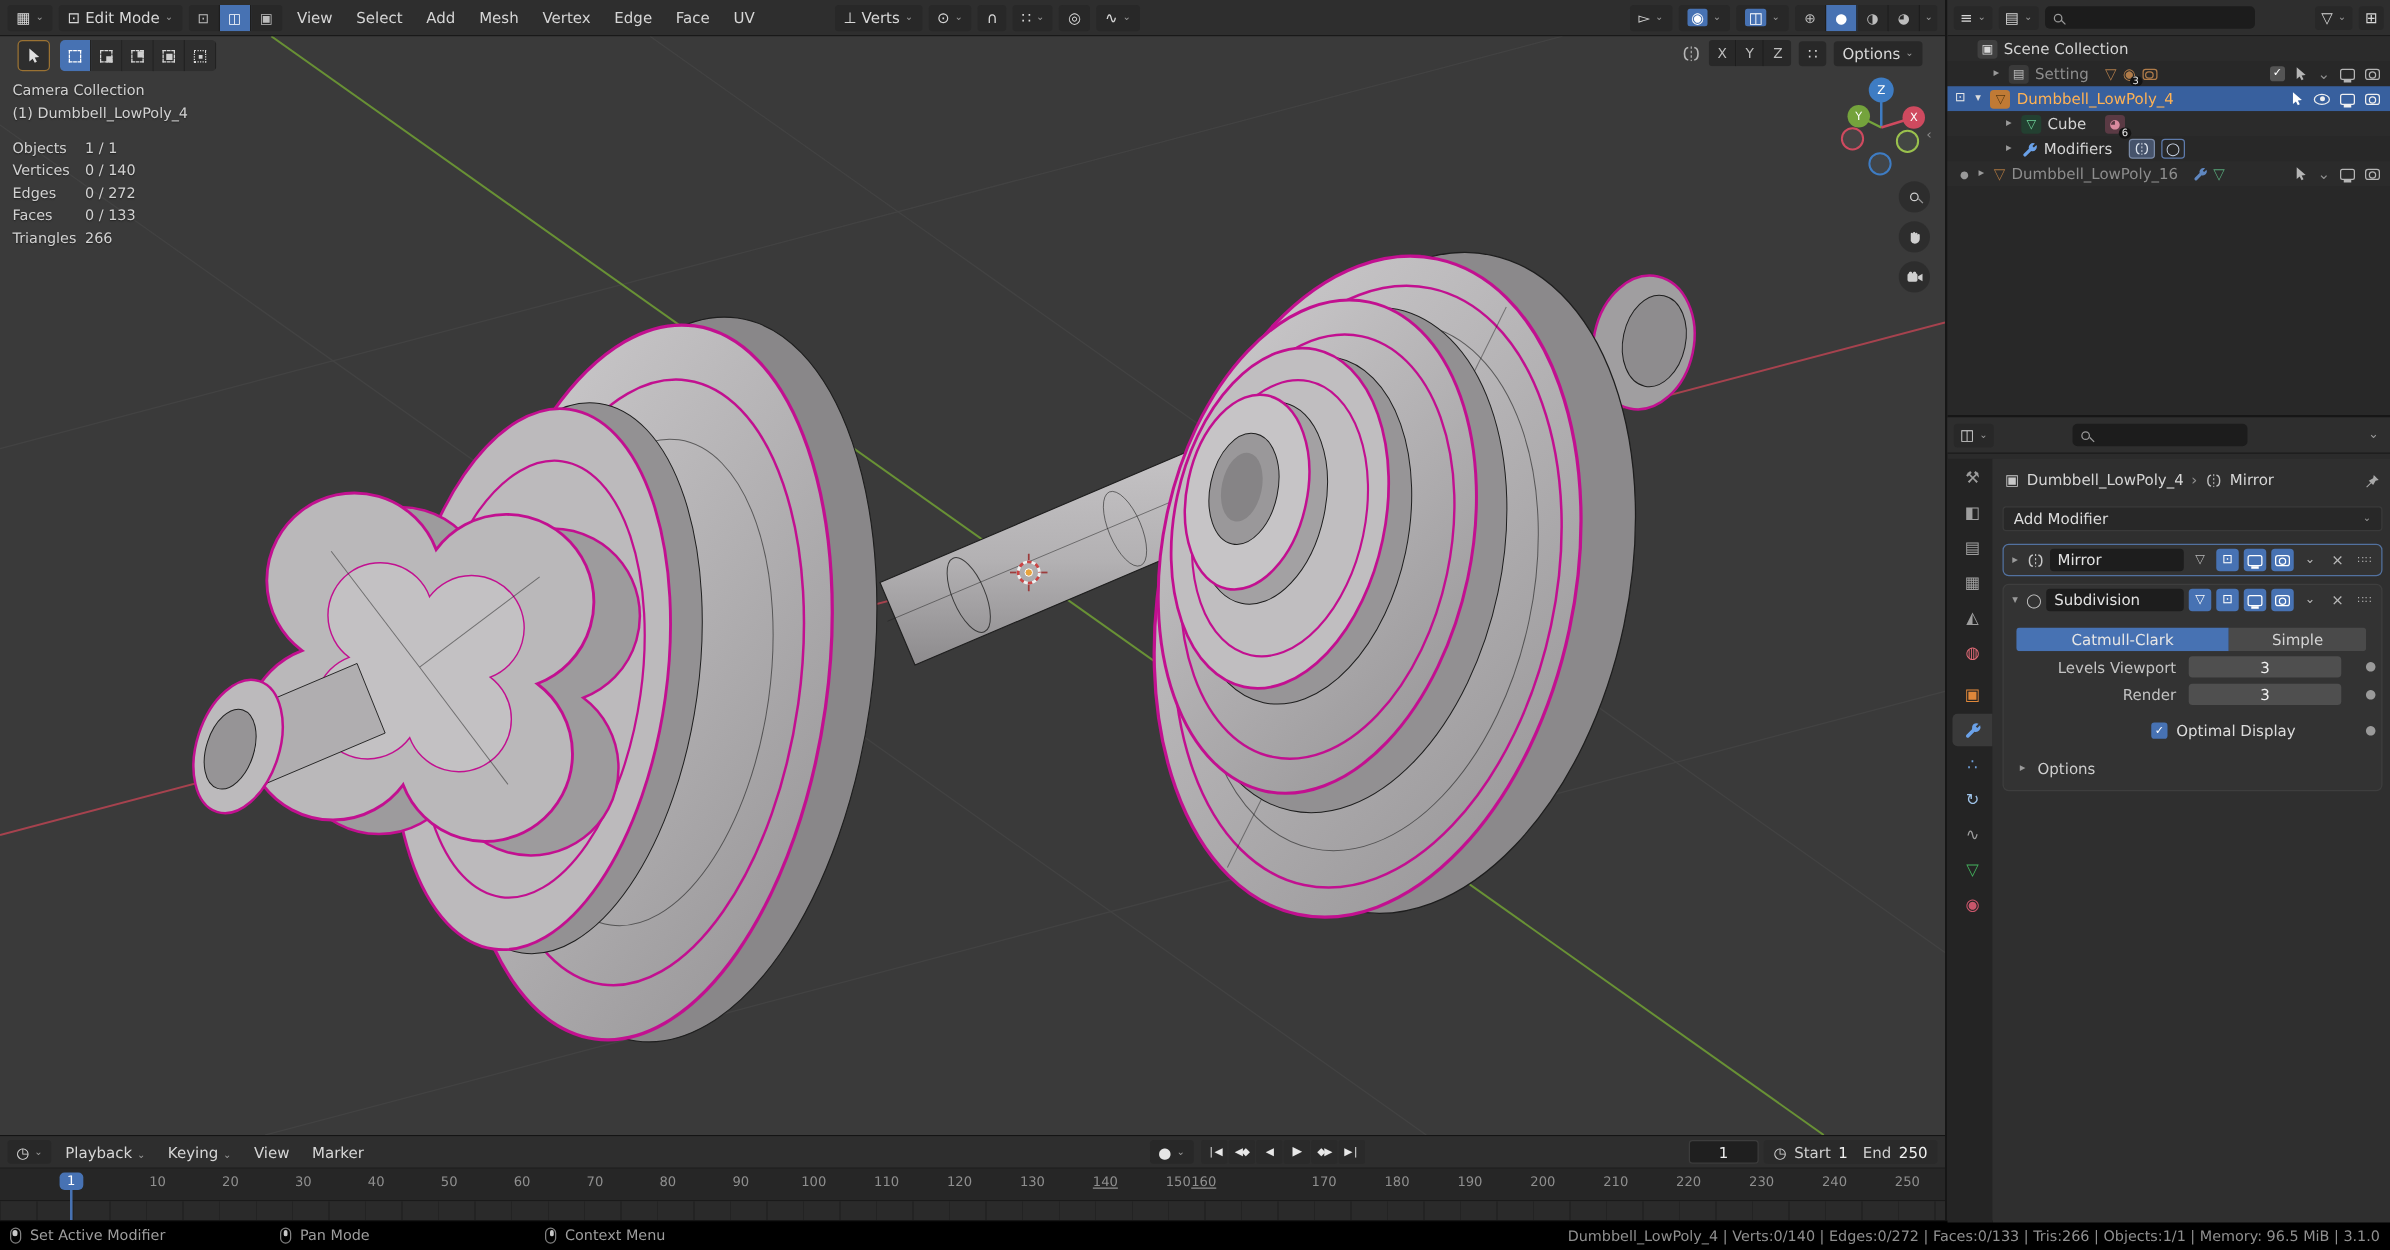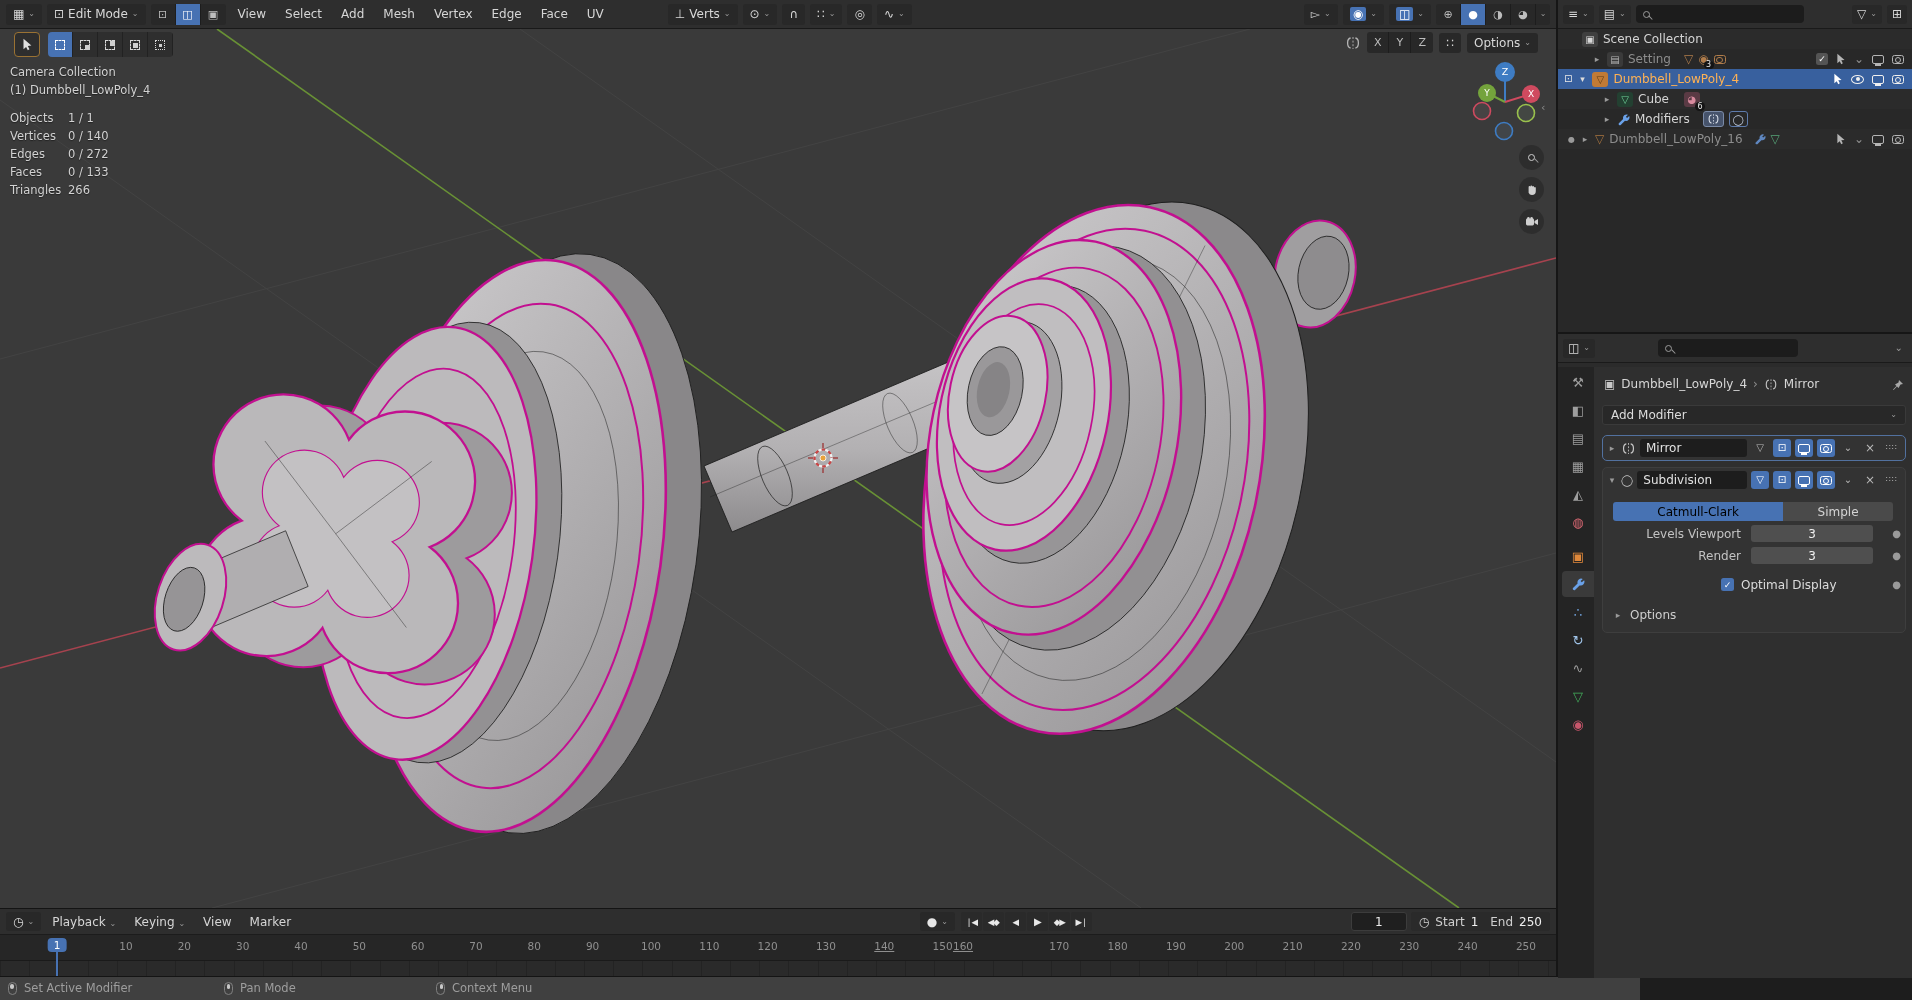--- a/index.html
+++ b/index.html
@@ -40,21 +40,21 @@
 #tl-ruler{position:relative;height:26px;background:#262626;border-bottom:1px solid #1a1a1a}
 .tick{position:absolute;top:5px;transform:translateX(-50%);color:#8f8f8f;font-size:10.5px}
 .tick.cur{background:#4772b3;color:#fff;border-radius:4px;padding:1px 6px;top:3px}
 #tl-track{position:relative;height:15px;background:#2a2a2a;background-image:repeating-linear-gradient(90deg,#232323 0 1px,transparent 1px 29.2px)}
 #playhead{position:absolute;left:56px;top:43px;width:2px;height:25px;background:#4772b3}
 .transport{display:flex;gap:1px}
 .transport>span{width:21px;height:19px;background:#2a2a2a;display:flex;align-items:center;justify-content:center;color:#e8e8e8;font-size:8.5px;border-radius:2px;letter-spacing:-1px}
 .framebox{width:56px;height:19px;background:#1f1f1f;border:1px solid #3c3c3c;border-radius:3px;display:flex;align-items:center;justify-content:center;color:#ececec}
 .sepill{height:19px;background:#2a2a2a;border-radius:3px;display:flex;align-items:center;gap:6px;padding:0 8px;color:#cfcfcf}
 
-#statusbar{position:absolute;left:0;top:976px;width:1640px;height:24px;background:#404040;border-top:1px solid #141414}
+#statusbar{position:absolute;left:0;top:976px;width:1912px;height:24px;background:#000000;border-top:1px solid #141414}
 .hint{position:absolute;top:4px;display:flex;gap:7px;align-items:center;color:#9d9d9d;font-size:11.5px}
 #sb-info{position:absolute;right:8px;top:5px;color:#8f8f8f;font-size:11.5px}
 .mouse{width:9px;height:13px;border:1px solid #808080;border-radius:4.5px;position:relative}
 .mouse:before{content:"";position:absolute;top:1px;width:3.5px;height:5px;background:#c8c8c8;border-radius:2px}
 .m-l:before{left:1px}.m-m:before{left:2.2px;width:2.6px}.m-r:before{right:1px}
 
 #rightcol{position:absolute;left:1556px;top:0;width:356px;height:976px;background:#282828;border-left:2px solid #161616}
 #outliner{position:absolute;left:0;top:0;width:100%;height:332px;background:#282828}
 .phead{height:29px;background:#2e2e2e;border-bottom:1px solid #1a1a1a;display:flex;align-items:center;gap:5px;padding:0 5px}
 .search{height:18px;background:#1c1c1c;border-radius:4px;display:flex;align-items:center;padding:0 7px;gap:5px}
@@ -80,21 +80,21 @@
 .addmod{height:20px;background:#282828;border:1px solid #3a3a3a;border-radius:3px;display:flex;align-items:center;padding:0 8px;color:#dcdcdc;margin:8px 2px 10px 2px}
 .modbox{border-radius:5px;background:#333;margin:0 2px 6px 2px}
 .mirrorbox{border:1px solid #52719f}
 .subbox{border:1px solid #3e3e3e;padding-bottom:10px}
 .modhdr{height:24px;display:flex;align-items:center;gap:4px;padding:0 4px}
 .namefield{flex:1;height:18px;background:#1d1d1d;border-radius:3px;display:flex;align-items:center;padding:0 6px;color:#e2e2e2}
 .mib{width:18px;height:18px;border-radius:3px;display:inline-flex;align-items:center;justify-content:center;background:#282828;color:#b9b9b9;font-size:10px}
 .mib.on{background:#4772b3;color:#fff}
 .mib.plain{background:transparent}
 .algoseg{display:flex;height:19px;margin:10px 12px 2px 10px;border-radius:3px;overflow:hidden}
-.algoseg>span{display:flex;align-items:center;justify-content:center;color:#000000}
+.algoseg>span{display:flex;align-items:center;justify-content:center;color:#e5e5e5}
 .algoseg .a1{flex:1.55;background:#4772b3}
 .algoseg .a2{flex:1;background:#4a4a4a;color:#d4d4d4}
 .prow{display:flex;align-items:center;height:19px;margin:3px 0;position:relative}
 .plabel{width:148px;text-align:right;padding-right:10px;color:#c3c3c3}
 .pfield{width:122px;height:17px;background:#4f4f4f;border-radius:3px;display:flex;align-items:center;justify-content:center;color:#f0f0f0}
 .pdot{position:absolute;right:4px;color:#9a9a9a;font-size:10px}
 .chk{width:13px;height:13px;background:#4772b3;border-radius:2.5px;color:#fff;font-size:9px;display:inline-flex;align-items:center;justify-content:center}
 .adv{display:flex;align-items:center;gap:7px;color:#cecece;margin:14px 0 0 10px}
 
 .mon{width:12px;height:9px;border:1.3px solid currentColor;border-radius:2px;position:relative;display:inline-block}
@@ -460,20 +460,21 @@
         <span>Set Active Modifier</span>
       </span>
     <span class="hint" style="left:224px">
         <span class="mouse m-m"></span>
         <span>Pan Mode</span>
       </span>
     <span class="hint" style="left:436px">
         <span class="mouse m-r"></span>
         <span>Context Menu</span>
       </span>
+    <span id="sb-info">Dumbbell_LowPoly_4 | Verts:0/140 | Edges:0/272 | Faces:0/133 | Tris:266 | Objects:1/1 | Memory: 96.5 MiB | 3.1.0</span>
   </div>
 
   <div id="rightcol">
 
     <div id="outliner">
       <div class="phead">
         <span class="btn" style="height:19px;padding:0 5px">
             <span class="ig">≡</span>
             <span class="dd ig">⌄</span>
           </span>

